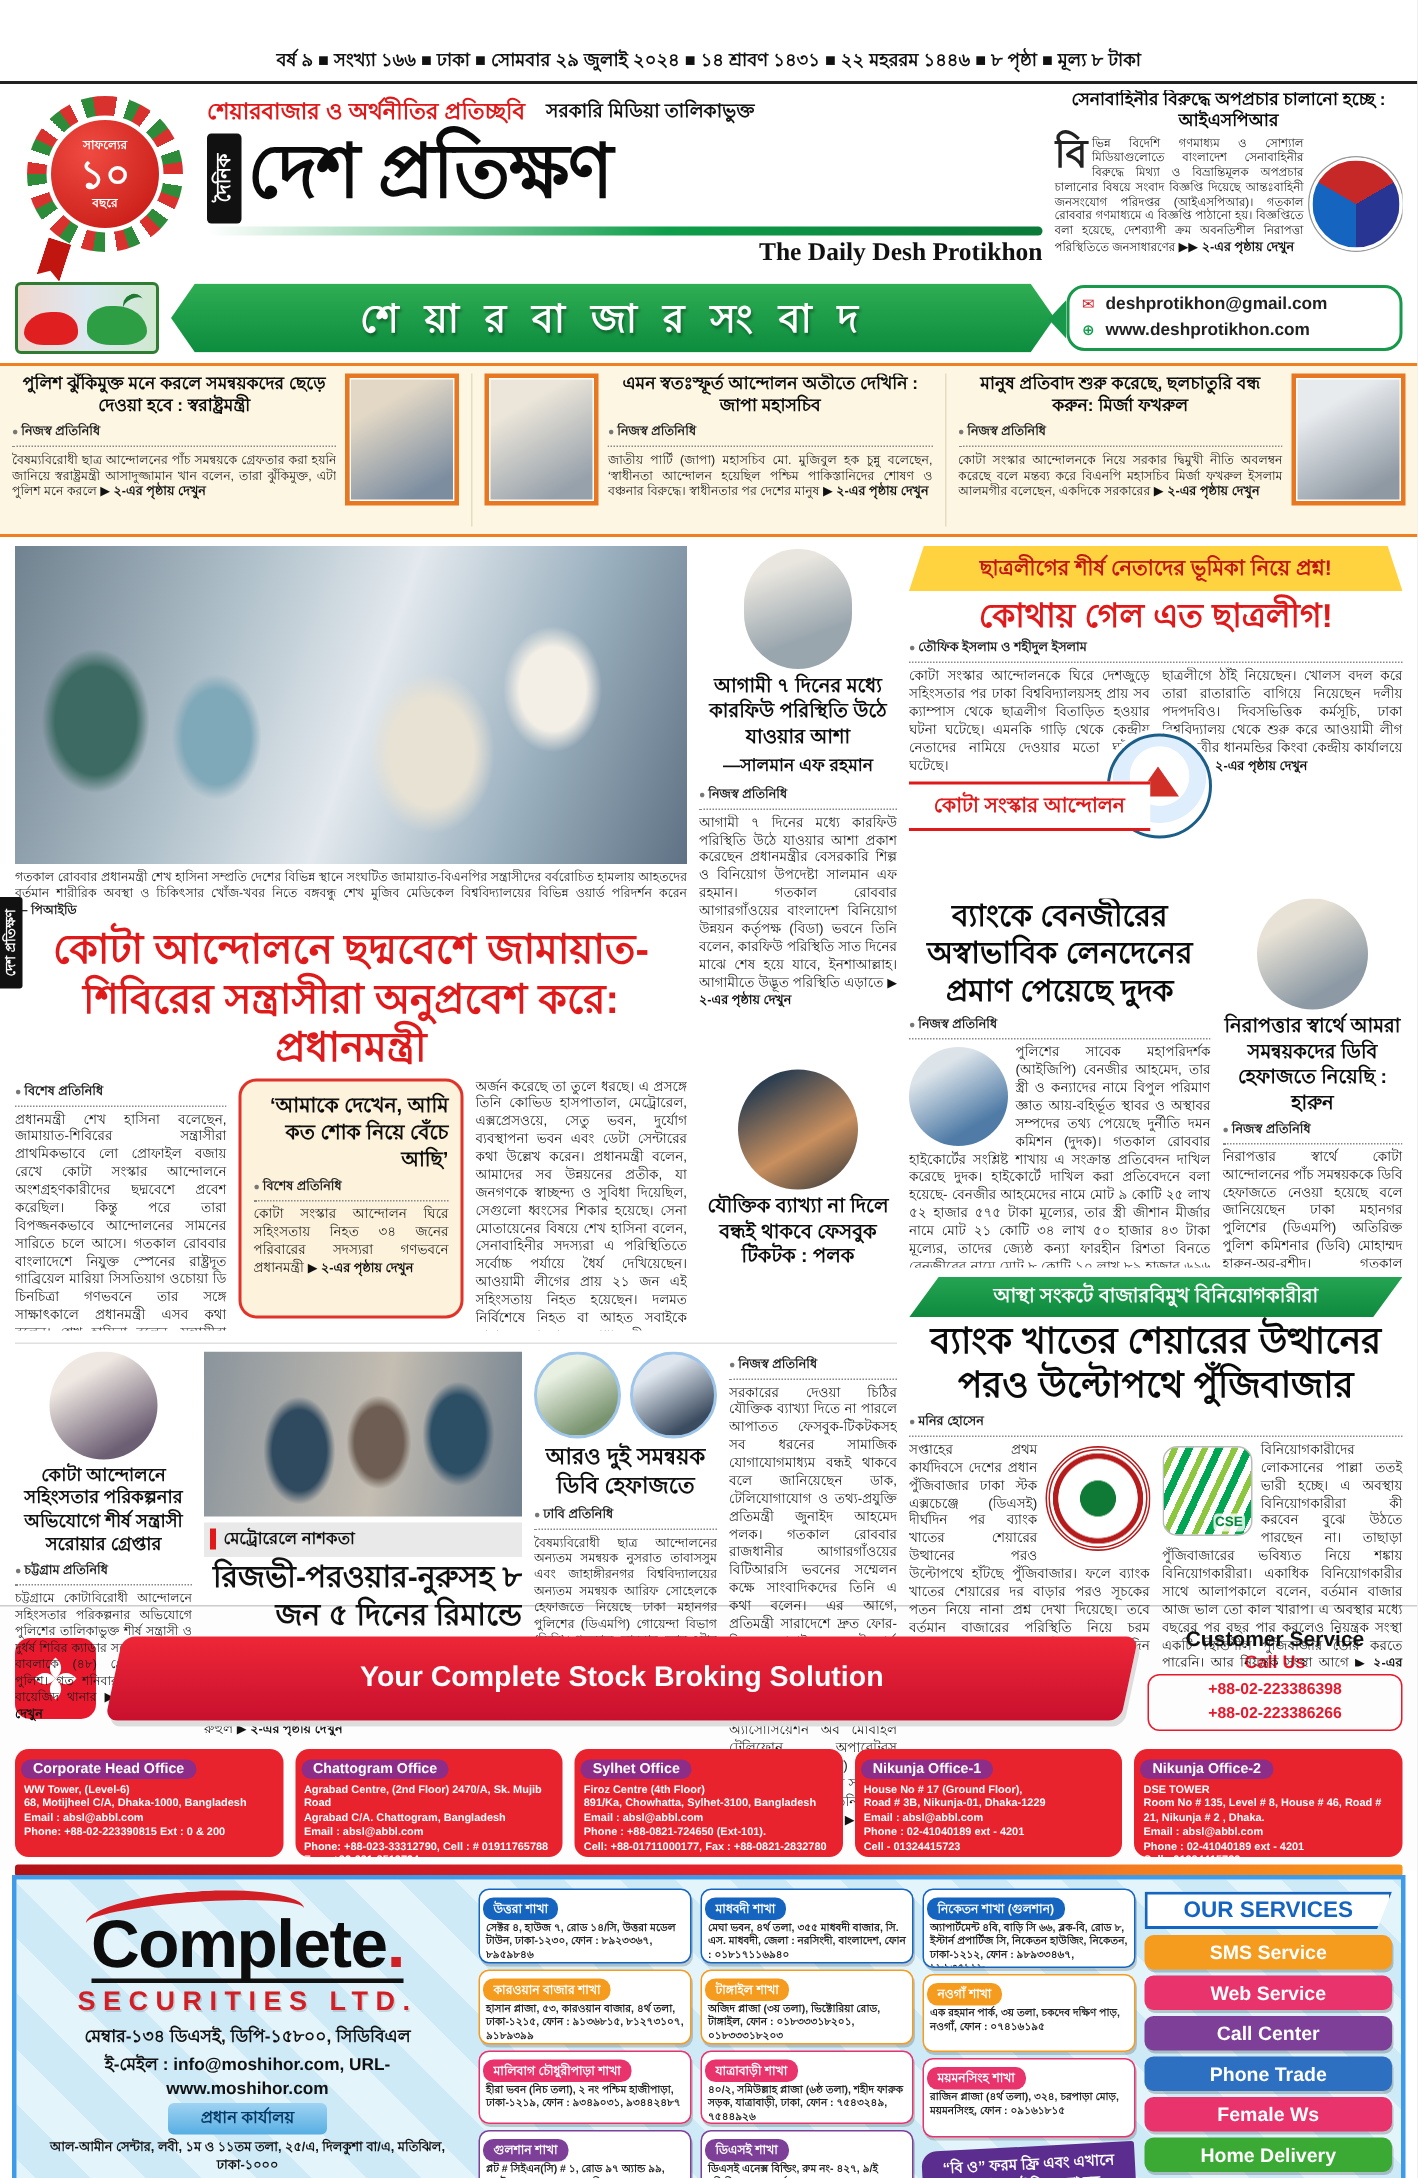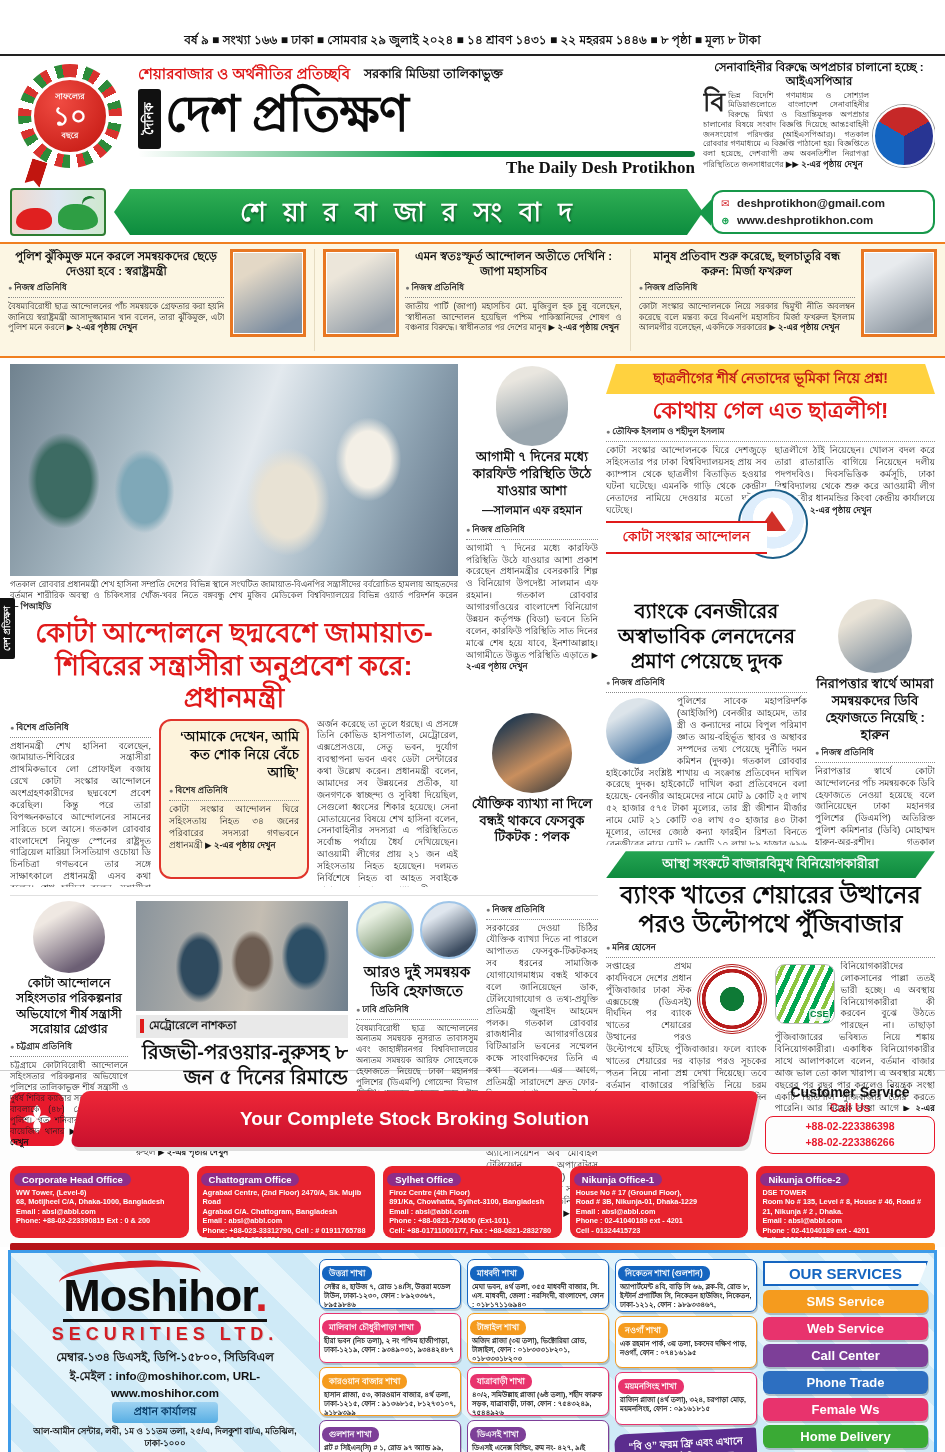--- a/index.html
+++ b/index.html
@@ -540,44 +540,44 @@
 Cell - 01324415723</div>
       </div>
     </div>
     <div class="ab-bar"></div>
   </div>
 
   <div class="mosh">
     <div class="mosh-left clip">
       <div style="margin-top:14px;">
         <span class="mosh-logo">
-          <span class="mosh-swoosh"></span><span>Moshihor</span><span class="mosh-dot">.</span>
+          <span class="mosh-swoosh"></span><span>Complete</span><span class="mosh-dot">.</span>
         </span>
       </div>
       <div class="mosh-sec">SECURITIES LTD.</div>
       <div class="mosh-member">মেম্বার-১৩৪ ডিএসই, ডিপি-১৫৮০০, সিডিবিএল</div>
       <div class="mosh-email">ই-মেইল : info@moshihor.com, URL- www.moshihor.com</div>
       <div class="mosh-hol">প্রধান কার্যালয়</div>
       <div class="mosh-hoaddr">আল-আমীন সেন্টার, লবী, ১ম ও ১১তম তলা, ২৫/এ, দিলকুশা বা/এ, মতিঝিল, ঢাকা-১০০০
 ফোন : ৯৫৫১৪৭৬, ৯৫৬১৫৫৫, ৭১৭৪২৩০, ৭১৭২৩৬৬, ৯৫৫৪২৪৩, ৯৫৫৪২৭৫,
 ৯৫৫৪৮৯৯, ফ্যাক্স : ৮৮ ০২ ৯৫৬৪২৭৮</div>
     </div>
 
     <div class="mosh-col">
       <div class="mbranch bd-blue clip">
         <div class="mb-name mb-blue">উত্তরা শাখা</div>
         <div class="mb-addr">সেক্টর ৪, হাউজ ৭, রোড ১৪/সি, উত্তরা মডেল টাউন, ঢাকা-১২৩০, ফোন : ৮৯২৩৩৬৭, ৮৯৫৯৮৪৬</div>
       </div>
+      <div class="mbranch bd-orange clip">
+        <div class="mb-name mb-orange">কারওয়ান বাজার শাখা</div>
+        <div class="mb-addr">হাসান প্লাজা, ৫৩, কারওয়ান বাজার, ৪র্থ তলা, ঢাকা-১২১৫, ফোন : ৯১৩৬৮১৫, ৮১২৭৩১০৭, ৯১৮৯৩৯৯</div>
+      </div>
       <div class="mbranch bd-pink clip">
         <div class="mb-name mb-pink">মালিবাগ চৌধুরীপাড়া শাখা</div>
         <div class="mb-addr">হীরা ভবন (নিচ তলা), ২ নং পশ্চিম হাজীপাড়া, ঢাকা-১২১৯, ফোন : ৯৩৪৯০৩১, ৯৩৪৪২৪৮৭</div>
-      </div>
-      <div class="mbranch bd-orange clip">
-        <div class="mb-name mb-orange">কারওয়ান বাজার শাখা</div>
-        <div class="mb-addr">হাসান প্লাজা, ৫৩, কারওয়ান বাজার, ৪র্থ তলা, ঢাকা-১২১৫, ফোন : ৯১৩৬৮১৫, ৮১২৭৩১০৭, ৯১৮৯৩৯৯</div>
       </div>
       <div class="mbranch bd-purple clip">
         <div class="mb-name mb-purple">গুলশান শাখা</div>
         <div class="mb-addr">প্লট # সিইএন(সি) # ১, রোড ৯৭ অ্যান্ড ৯৯, ফ্ল্যাট ৪-এ, গুলশান প্যালাডিয়াম, গুলশান-২, ঢাকা ১২১২, ফোন : ০১৭৩২২৭৯২০৪</div>
       </div>
     </div>
 
     <div class="mosh-col">
       <div class="mbranch bd-blue clip">
         <div class="mb-name mb-blue">মাধবদী শাখা</div>

